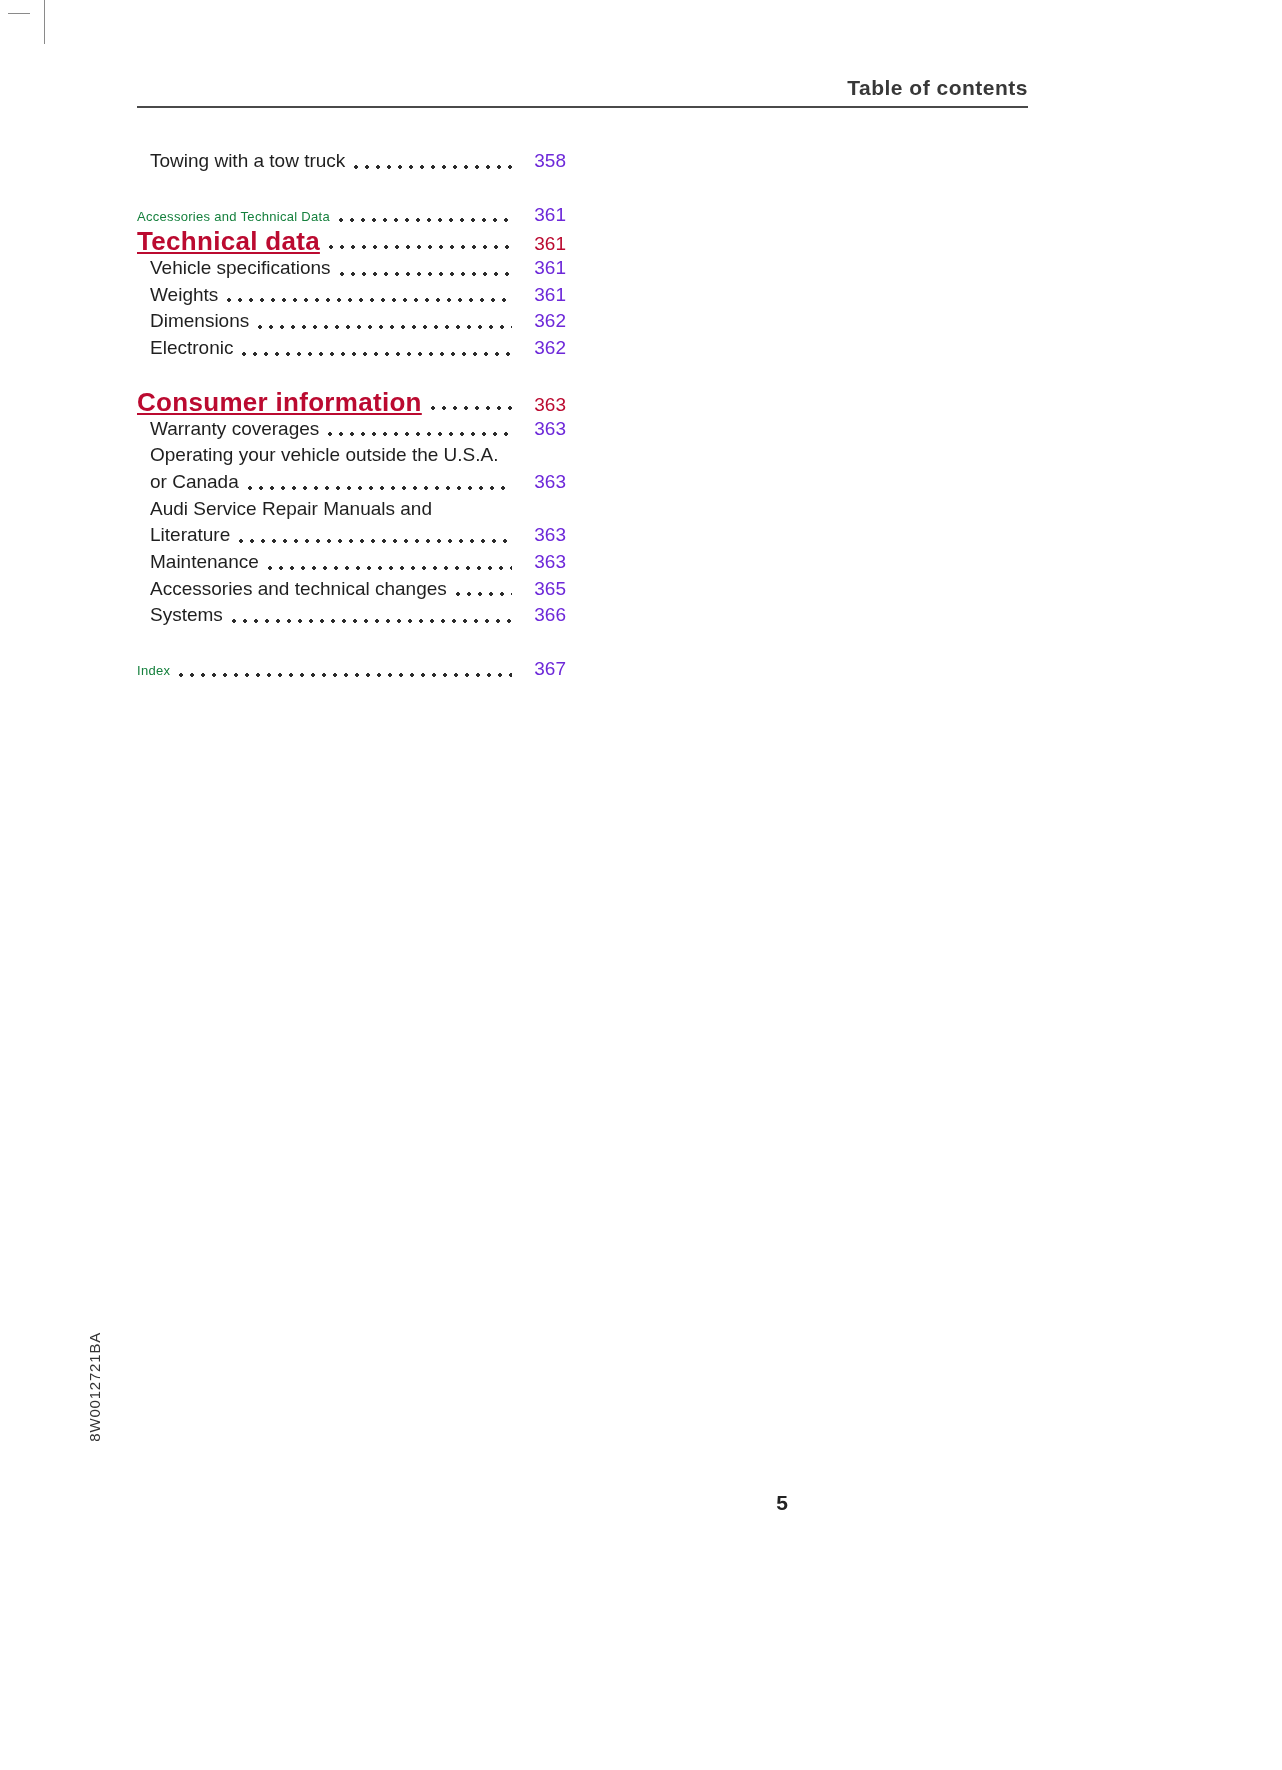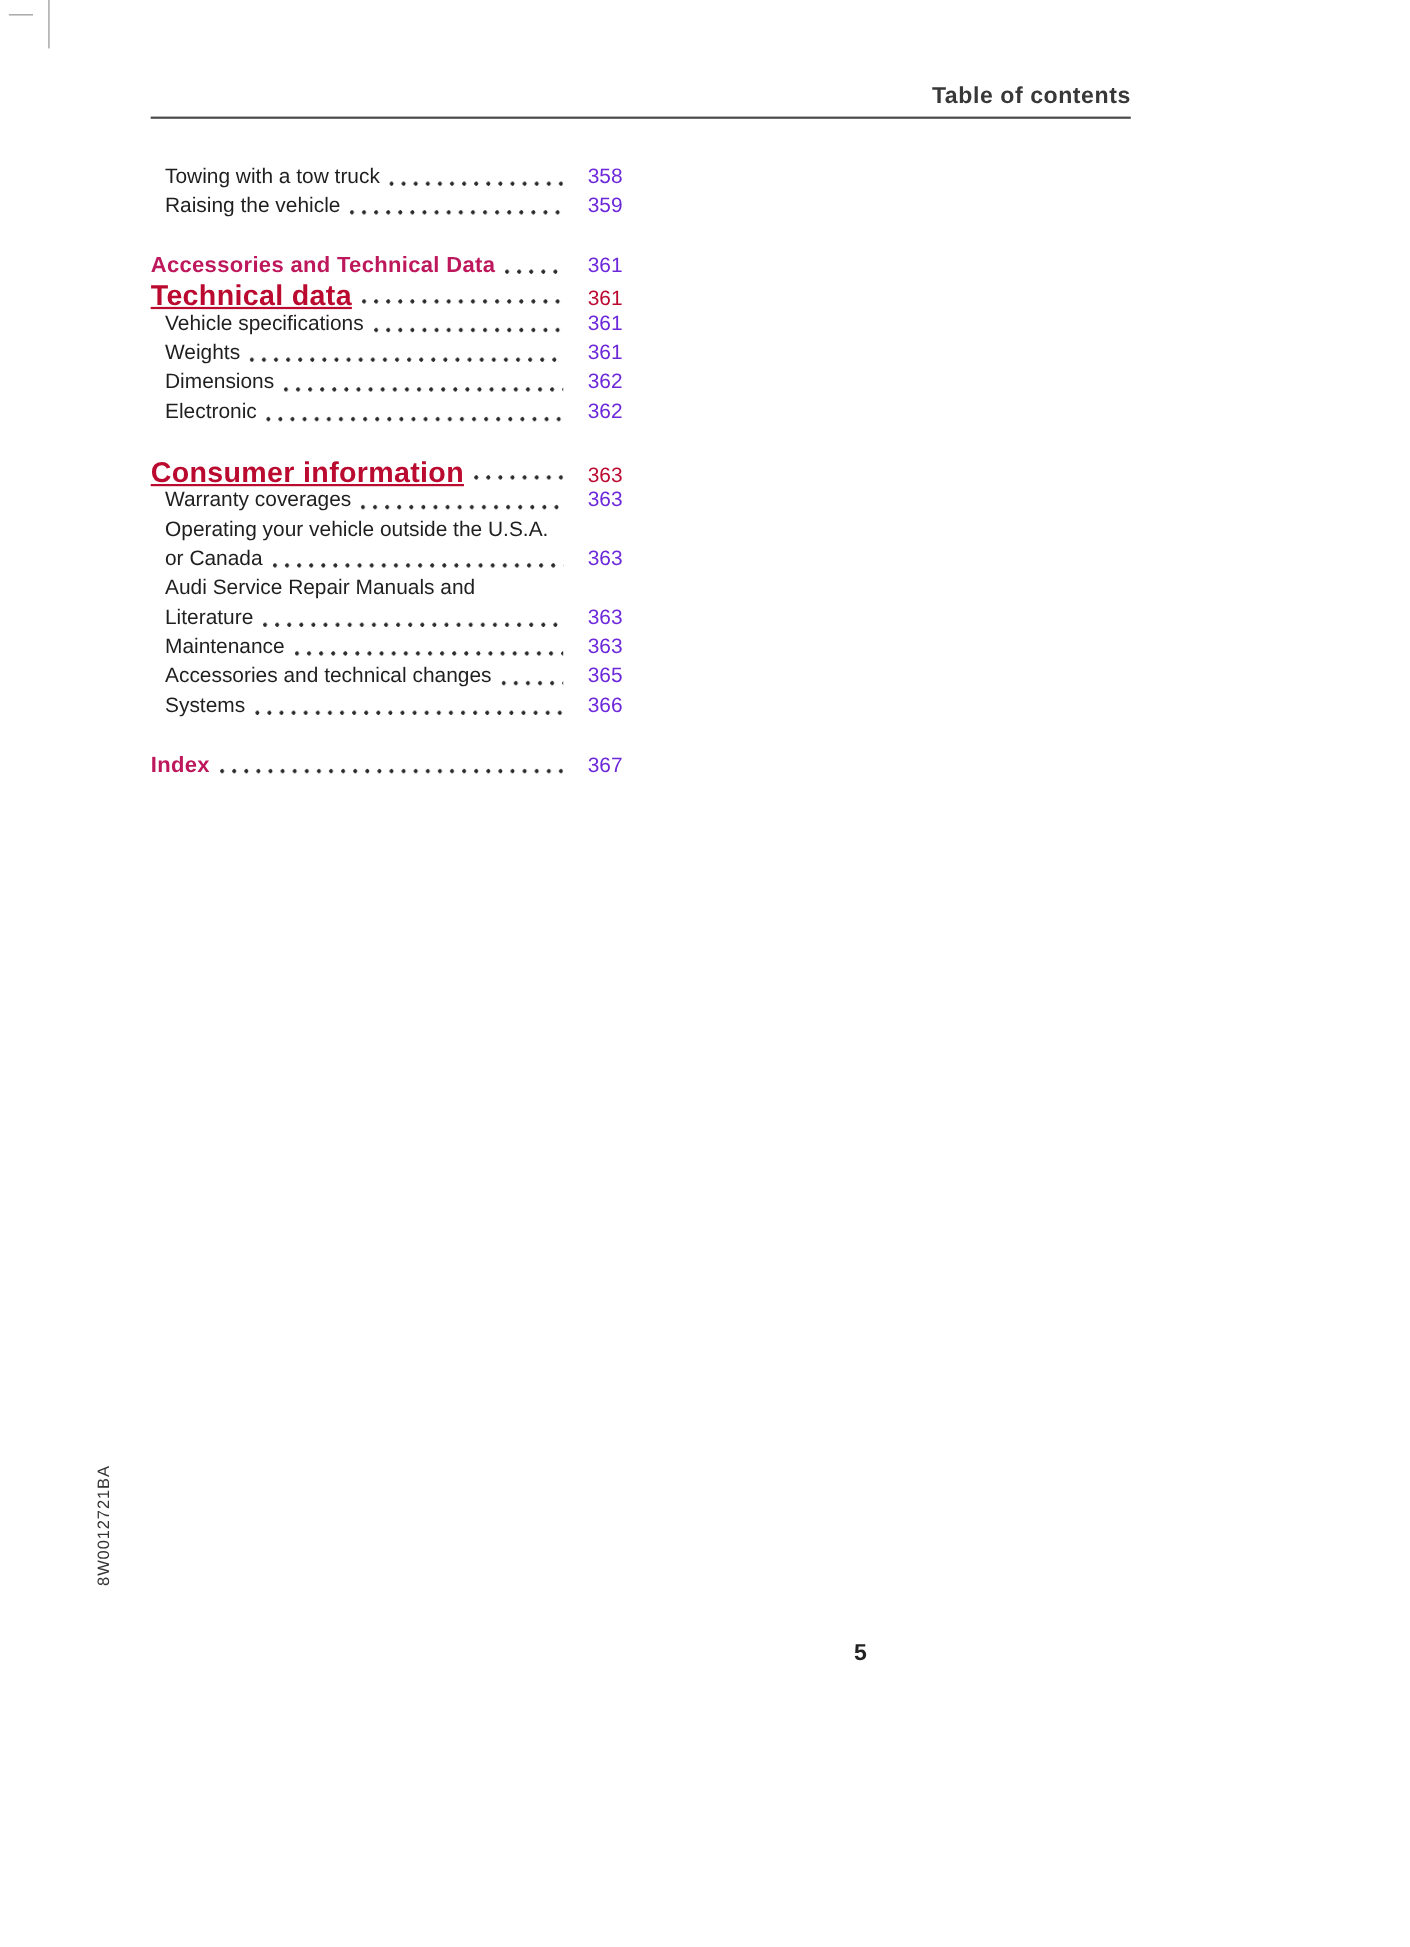--- a/index.html
+++ b/index.html
@@ -64,24 +64,24 @@
     color: #1f1f1f;
   }
   .toc-row.gap-before { margin-top: 27px; }
 
   .toc-label {
     flex: 0 0 auto;
     white-space: nowrap;
   }
   .style-normal .toc-label { padding-left: 13px; }
   .style-bold .toc-label {
-    font-weight: 700;
-    font-size: 20px;
+    font-weight: 400;
+    font-size: 13px;
     letter-spacing: 0.3px;
-    color: #be185d;
+    color: #15803d;
   }
   .style-red .toc-label {
     font-weight: 700;
     font-size: 26px;
     letter-spacing: 0.3px;
     color: var(--accent, #bb0a30);
     text-decoration: underline;
   }
 
   .toc-leader {
@@ -139,25 +139,20 @@
 
   <div class="header-title">Table of contents</div>
   <div class="header-rule"></div>
 
   <div class="toc" id="toc-list">
       <div class="toc-row style-normal">
       <span class="toc-label">Towing with a tow truck</span>
       <span class="toc-leader"></span>
       <span class="toc-page">358</span>
     </div>
-      <div class="toc-row style-normal">
-      <span class="toc-label">Raising the vehicle</span>
-      <span class="toc-leader"></span>
-      <span class="toc-page">359</span>
-    </div>
       <div class="toc-row style-bold gap-before">
       <span class="toc-label">Accessories and Technical Data</span>
       <span class="toc-leader"></span>
       <span class="toc-page">361</span>
     </div>
       <div class="toc-row style-red">
       <span class="toc-label">Technical data</span>
       <span class="toc-leader"></span>
       <span class="toc-page">361</span>
     </div>

